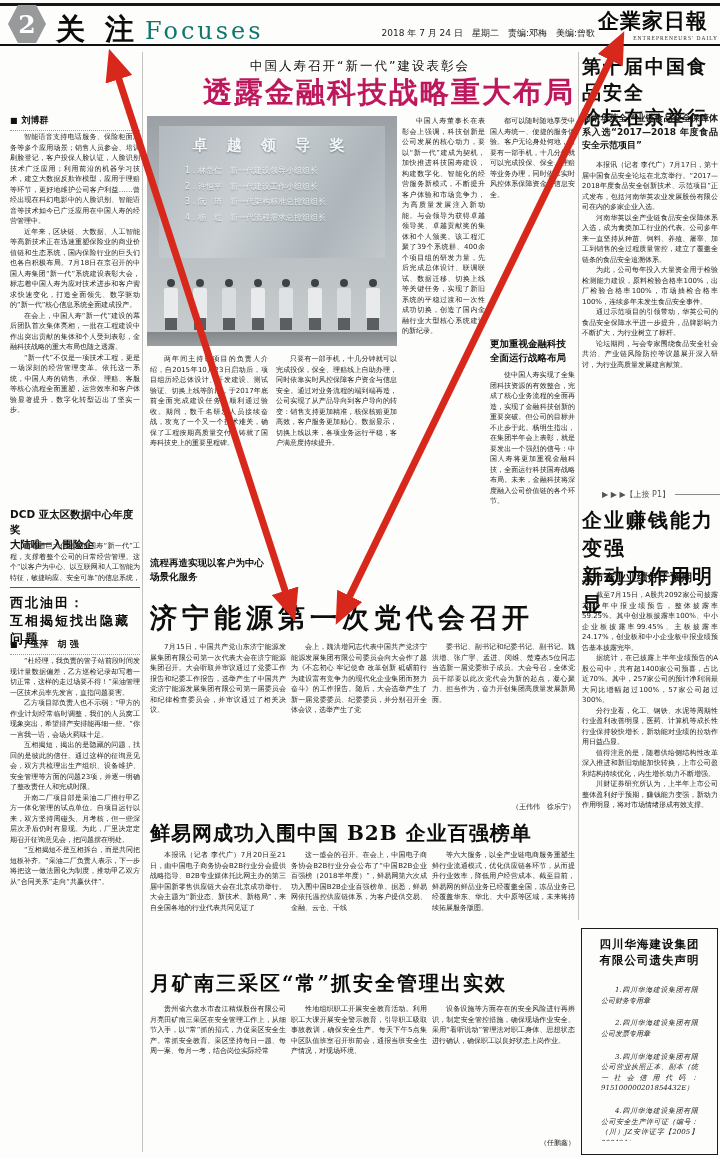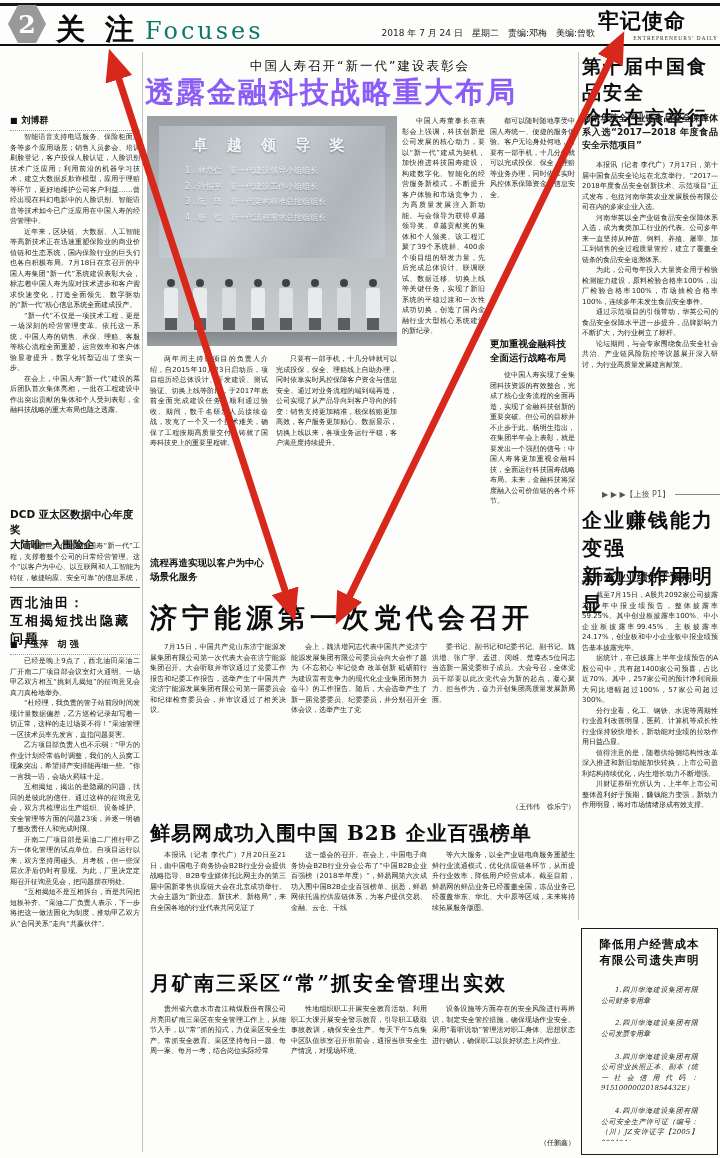--- a/index.html
+++ b/index.html
@@ -19,21 +19,21 @@
   .hrule{background:#101010;}
   .vrule{background:#c2c2c0;}
   .thinrule{background:#555;}
   
   .bt{font-size:7px;line-height:1.5;text-align:justify;color:#242424;overflow:hidden;}
   .bt p{margin:0;text-indent:2em;}
   .byline{font-size:9px;font-weight:bold;color:#111;border-bottom:1px dotted #999;padding-bottom:3px;
           display:flex;align-items:center;gap:4px;}
   .byline .sq{font-size:8px;color:#111;}
   .kicker{font-size:12.5px;color:#111;text-align:center;letter-spacing:2px;}
-  .head-xl{font-family:"DejaVu Serif",serif;font-weight:bold;color:#8b5cf6;text-align:left;
+  .head-xl{font-family:"DejaVu Serif",serif;font-weight:bold;color:#be185d;text-align:right;
            font-size:29px;letter-spacing:2px;white-space:nowrap;}
   .head-l{font-family:"DejaVu Serif",serif;font-weight:bold;color:#0d0d0d;font-size:27px;letter-spacing:5px;white-space:nowrap;}
   .head-m{font-family:"DejaVu Serif",serif;font-weight:bold;color:#0d0d0d;font-size:20px;letter-spacing:1px;white-space:nowrap;}
   .head-side{font-family:"DejaVu Serif",serif;font-weight:bold;color:#0d0d0d;font-size:19px;letter-spacing:2px;line-height:1.35;}
   .head-side2{font-family:"DejaVu Serif",serif;font-weight:bold;color:#0d0d0d;font-size:20px;letter-spacing:2px;line-height:1.4;}
   .subhead{font-weight:bold;font-size:9px;line-height:1.5;color:#161616;text-align:justify;}
   .colsub{font-weight:bold;font-size:9.5px;line-height:1.45;color:#121212;}
   .attrib{font-size:7px;color:#242424;text-align:right;}
   .cont-marker{font-size:8px;color:#555;display:flex;align-items:center;gap:5px;margin-left:20px;}
   .cont-marker:after{content:"";flex:1;height:1px;background:#8a8a8a;}
@@ -70,57 +70,56 @@
   <div class="abs topbar" style="left:0;top:3px;width:720px;height:3px;"></div>
   <div class="abs badge" style="left:8px;top:5px;width:38px;height:38px;">
     <span>2</span>
   </div>
   <div class="abs" style="left:56px;top:10px;display:flex;align-items:baseline;gap:6px;">
     <span class="sec-cn">关 注</span>
     <span class="sec-en">Focuses</span>
   </div>
   <div class="abs dateline" style="left:330px;top:27px;width:265px;">2018 年 7 月 24 日　星期二　责编:邓梅　美编:曾歌</div>
   <div class="abs" style="left:598px;top:7px;width:120px;">
-    <div class="masthead">牢记使命</div>
+    <div class="masthead">企業家日報</div>
     <div class="masthead-sub">ENTREPRENEURS' DAILY</div>
   </div>
   <div class="abs hrule" style="left:0;top:44px;width:720px;height:2px;"></div>
 
   <div class="abs vrule" style="left:142px;top:52px;width:1px;height:1100px;"></div>
   <div class="abs vrule" style="left:578px;top:52px;width:1px;height:868px;"></div>
 
   <div class="abs byline" style="left:10px;top:114px;width:130px;">
     <span class="sq">■</span>
     <span>刘博群</span>
   </div>
   <div class="abs bt" style="left:10px;top:132px;width:130px;height:372px;">
     <p>智能语音支持电话服务、保险柜面服务等多个应用场景；销售人员参会、培训刷脸登记，客户投保人脸认证，人脸识别技术广泛应用；利用前沿的机器学习技术，建立大数据反欺诈模型，应用于理赔等环节，更好地维护公司客户利益……曾经出现在科幻电影中的人脸识别、智能语音等技术如今已广泛应用在中国人寿的经营管理中。</p>
     <p>近年来，区块链、大数据、人工智能等高新技术正在迅速重塑保险业的商业价值链和生态系统，国内保险行业的巨头们也各自积极布局。7月18日在京召开的中国人寿集团“新一代”系统建设表彰大会，标志着中国人寿为应对技术进步和客户需求快速变化，打造全面领先、数字驱动的“新一代”核心信息系统全面建成投产。</p>
+    <p>在会上，中国人寿“新一代”建设的幕后团队首次集体亮相，一批在工程建设中作出突出贡献的集体和个人受到表彰，金融科技战略的重大布局也随之透露。</p>
     <p>“新一代”不仅是一项技术工程，更是一场深刻的经营管理变革。依托这一系统，中国人寿的销售、承保、理赔、客服等核心流程全面重塑，运营效率和客户体验显著提升，数字化转型迈出了坚实一步。</p>
-    <p>在会上，中国人寿“新一代”建设的幕后团队首次集体亮相，一批在工程建设中作出突出贡献的集体和个人受到表彰，金融科技战略的重大布局也随之透露。</p>
   </div>
   <div class="abs colsub" style="left:10px;top:507px;width:132px;font-size:10.5px;">
     <div>DCD 亚太区数据中心年度奖</div>
     <div>大陆唯一入围险企</div>
   </div>
   <div class="abs bt" style="left:10px;top:541px;width:130px;height:43px;">
     <p>承载着巨大信息量的国寿“新一代”工程，支撑着整个公司的日常经营管理。这个“以客户为中心、以互联网和人工智能为特征，敏捷响应、安全可靠”的信息系统，仅用了三年多时间便全面建成，并一举摘得 DCD 亚太区数据中心年度大奖，成为中国大陆唯一入围的保险企业。</p>
   </div>
   <div class="abs thinrule" style="left:10px;top:587px;width:130px;height:1px;"></div>
 
   <div class="abs" style="left:10px;top:594px;width:132px;">
     <div class="head-side2" style="font-size:13px;">西北油田：</div>
     <div class="head-side2" style="font-size:13px;">互相揭短找出隐藏问题</div>
   </div>
   <div class="abs byline" style="left:10px;top:638px;width:130px;">
     <span class="sq">■</span>
     <span>丁玉萍　胡 强</span>
   </div>
   <div class="abs bt" style="left:10px;top:656px;width:130px;height:496px;">
-    <p>已经是晚上9点了，西北油田采油二厂开南二厂项目部会议室灯火通明。一场甲乙双方相互“挑刺儿揭短”的征询意见会真刀真枪地举办。</p>
     <p>“杜经理，我负责的管子站前段时间发现计量数据偏差，乙方巡检记录却写着一切正常，这样的走过场要不得！”采油管理一区技术员率先发言，直指问题要害。</p>
     <p>乙方项目部负责人也不示弱：“甲方的作业计划经常临时调整，我们的人员窝工现象突出，希望排产安排能再细一些。”你一言我一语，会场火药味十足。</p>
     <p>互相揭短，揭出的是隐藏的问题，找回的是彼此的信任。通过这样的征询意见会，双方共梳理出生产组织、设备维护、安全管理等方面的问题23项，并逐一明确了整改责任人和完成时限。</p>
     <p>开南二厂项目部是采油二厂推行甲乙方一体化管理的试点单位。自项目运行以来，双方坚持周碰头、月考核，但一些深层次矛盾仍时有显现。为此，厂里决定定期召开征询意见会，把问题摆在明处。</p>
     <p>“互相揭短不是互相拆台，而是共同把短板补齐。”采油二厂负责人表示，下一步将把这一做法固化为制度，推动甲乙双方从“合同关系”走向“共赢伙伴”。</p>
   </div>
 
   <div class="abs kicker" style="left:145px;top:58px;width:430px;">中国人寿召开“新一代”建设表彰会</div>
   <div class="abs head-xl" style="left:145px;top:73px;width:430px;">透露金融科技战略重大布局</div>
 
@@ -261,21 +260,21 @@
   <div class="abs" style="left:582px;top:570px;width:136px;font-weight:bold;font-size:11px;color:#111;">上市企业业绩好于预期</div>
   <div class="abs bt" style="left:582px;top:590px;width:136px;height:330px;">
     <p>截至7月15日，A股共2092家公司披露2018年中报业绩预告，整体披露率59.25%。其中创业板披露率100%、中小企业板披露率99.45%、主板披露率24.17%，创业板和中小企业板中报业绩预告基本披露完毕。</p>
     <p>据统计，在已披露上半年业绩预告的A股公司中，共有超1400家公司预喜，占比近70%。其中，257家公司的预计净利润最大同比增幅超过100%，57家公司超过300%。</p>
     <p>分行业看，化工、钢铁、水泥等周期性行业盈利改善明显，医药、计算机等成长性行业保持较快增长，新动能对业绩的拉动作用日益凸显。</p>
     <p>值得注意的是，随着供给侧结构性改革深入推进和新旧动能加快转换，上市公司盈利结构持续优化，内生增长动力不断增强。</p>
     <p>川财证券研究所认为，上半年上市公司整体盈利好于预期，赚钱能力变强，新动力作用明显，将对市场情绪形成有效支撑。</p>
   </div>
 
   <div class="abs notice" style="left:581px;top:928px;width:137px;height:227px;">
-    <div class="notice-title">降低用户经营成本</div>
+    <div class="notice-title">四川华海建设集团</div>
     <div class="notice-title">有限公司遗失声明</div>
     <div class="notice-body" style="height:168px;">
       <p>1.四川华海建设集团有限公司财务专用章</p>
       <p>2.四川华海建设集团有限公司发票专用章</p>
       <p>3.四川华海建设集团有限公司营业执照正本、副本（统一社会信用代码：915100000201854432E）</p>
       <p>4.四川华海建设集团有限公司安全生产许可证（编号：（川）JZ安许证字【2005】000424）</p>
       <p>5.四川华海建设集团有限公司建筑业企业资质证书正本、副本（编号：D151070273、D251473220）</p>
       <p>6.四川华海建设集团有限公司交通银行股份有限公司成都成华支行开户许可证（编号：6510—02174974，核准号：J651000039261I）</p>
 
     </div>

